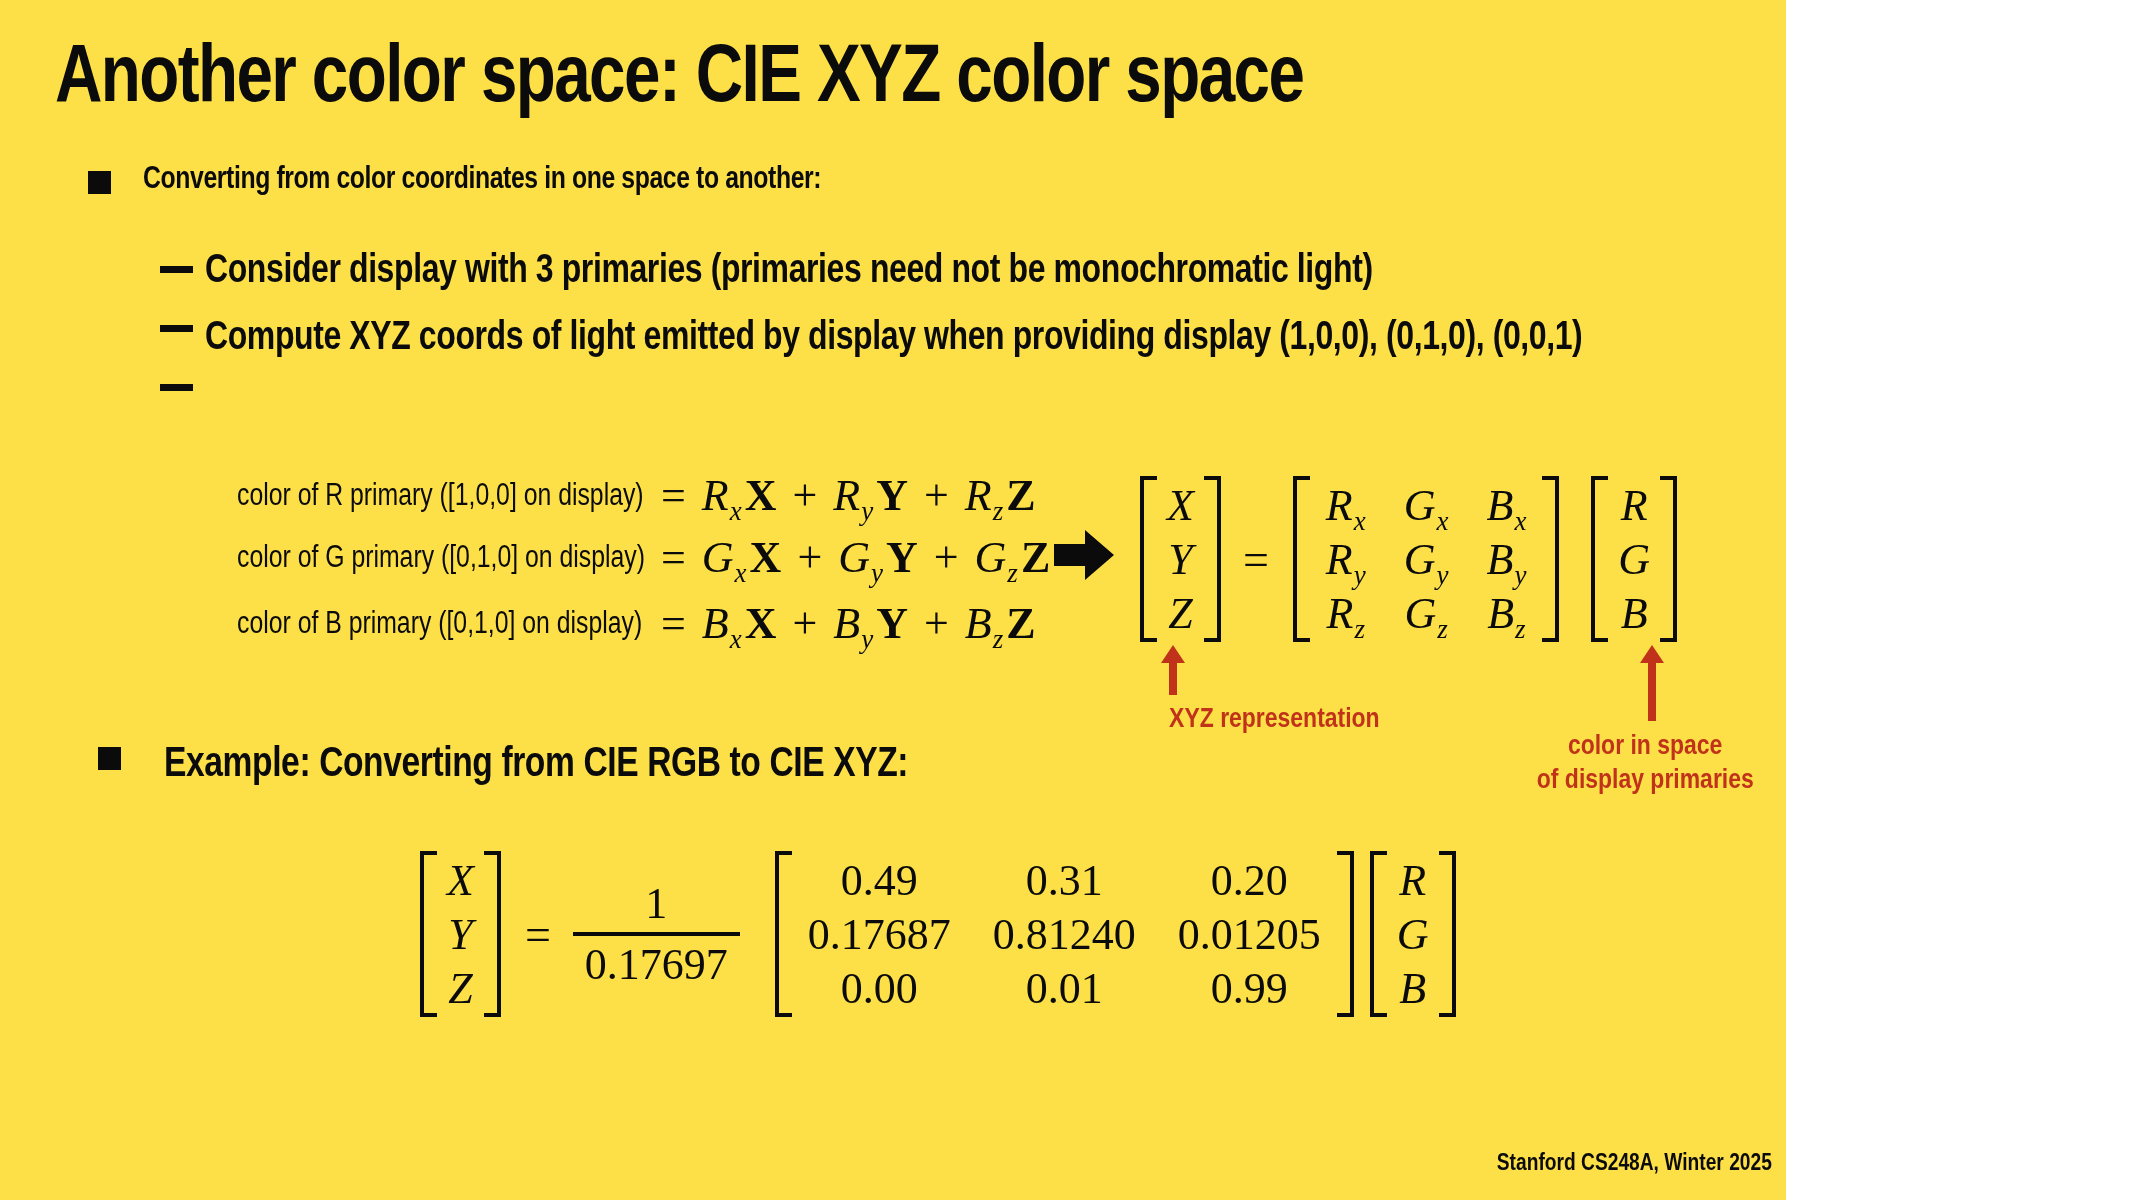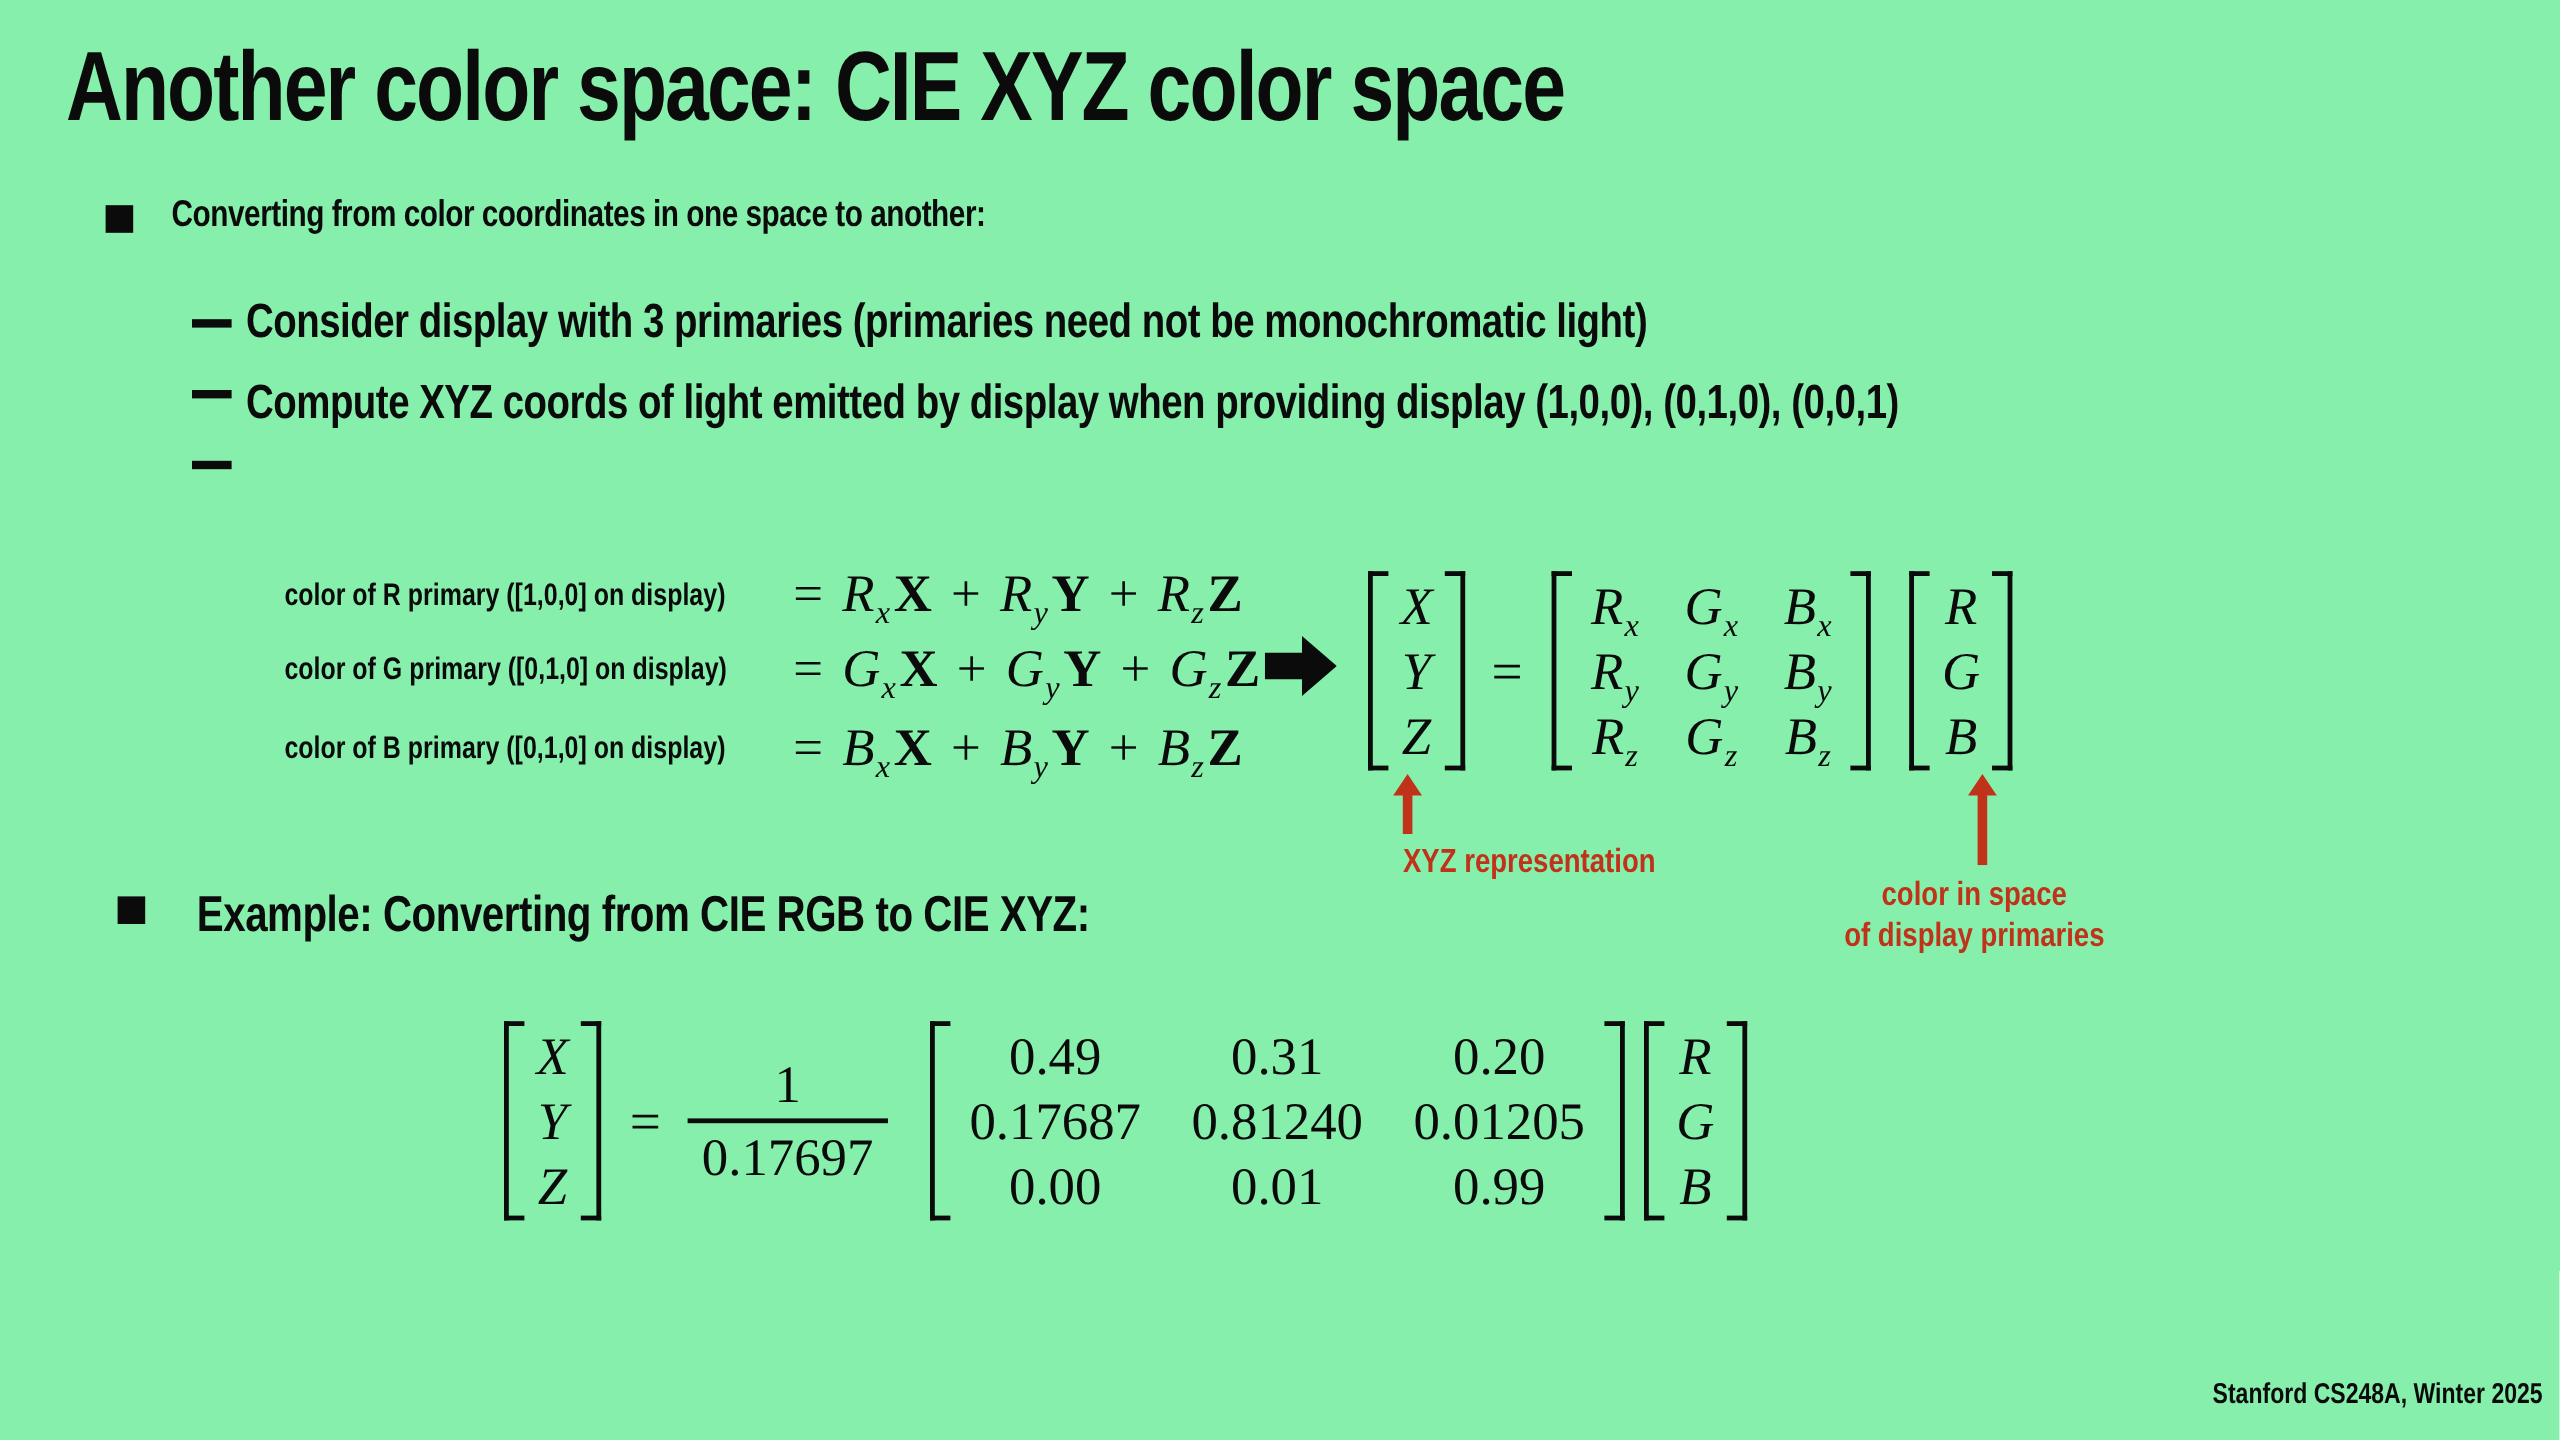--- a/index.html
+++ b/index.html
@@ -1,32 +1,32 @@
 <!DOCTYPE html>
 <html><head>
 <meta charset="utf-8">
 <style>
   html,body{margin:0;padding:0;background:#ffffff;}
-  .slide{position:relative;width:2133px;height:1200px;background:#86efac;overflow:hidden;
+  .slide{position:relative;width:1786px;height:1200px;background:#fde047;overflow:hidden;
          font-family:"Liberation Sans",sans-serif;color:#0b0b0b;}
   .abs{position:absolute;}
   
   .cx{display:inline-block;transform:scaleX(.8);transform-origin:0 50%;white-space:nowrap;}
   .cx-c{display:inline-block;transform:scaleX(.82);transform-origin:50% 50%;white-space:nowrap;}
   .cx-r{display:inline-block;transform:scaleX(.8);transform-origin:100% 50%;white-space:nowrap;}
 
   .title{left:55px;top:26px;font-size:82px;font-weight:700;letter-spacing:-2px;}
   .bullet-sq{width:23px;height:23px;background:#0b0b0b;}
   .b-main{font-size:31px;font-weight:700;letter-spacing:-.5px;}
   .b-sub{font-size:40px;font-weight:700;letter-spacing:-.5px;}
   .dash{width:33px;height:7px;background:#0b0b0b;}
 
   
   .prow{position:absolute;left:237px;height:66px;width:920px;display:flex;align-items:center;}
-  .plabel{font-size:26px;font-weight:700;white-space:nowrap;}
+  .plabel{font-size:31px;font-weight:400;white-space:nowrap;}
   .pmath{position:absolute;left:408px;top:50%;transform:translateY(-50%);
          font-family:"Liberation Serif",serif;font-size:44px;white-space:nowrap;}
   .pmath i{font-style:italic;font-weight:400;}
   .pmath sub,.mcell sub{font-size:27px;font-style:italic;line-height:0;vertical-align:-10px;margin-left:1px;}
   .vec{font-style:normal;font-weight:700;margin-left:3px;}
   .mop{margin:0 16px;}
 
   
   .mequ{display:flex;align-items:stretch;height:166px;}
   .bk{width:13px;}

